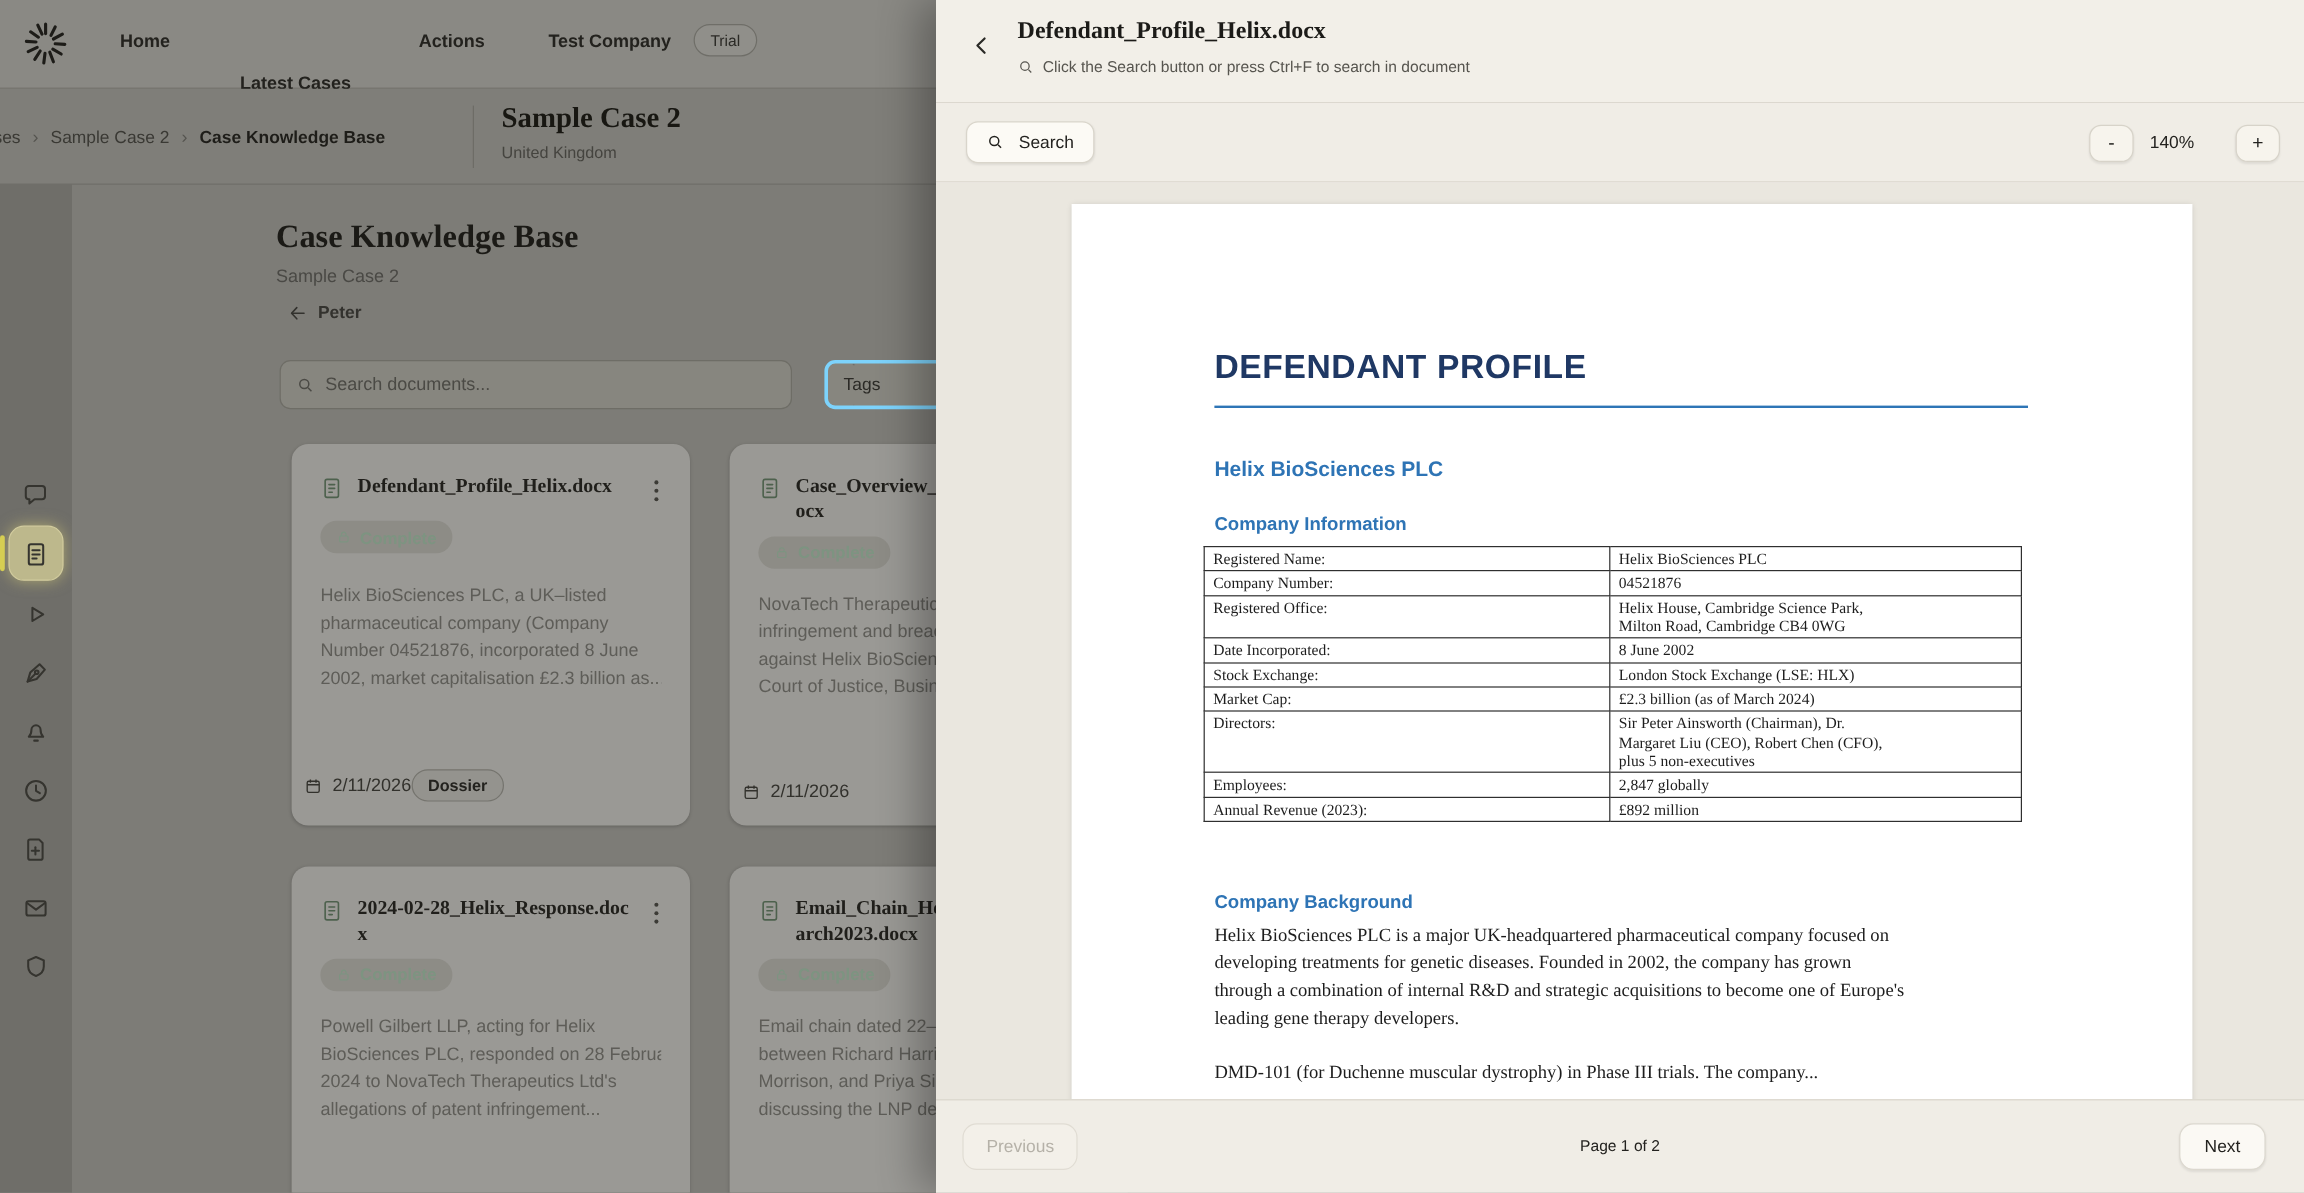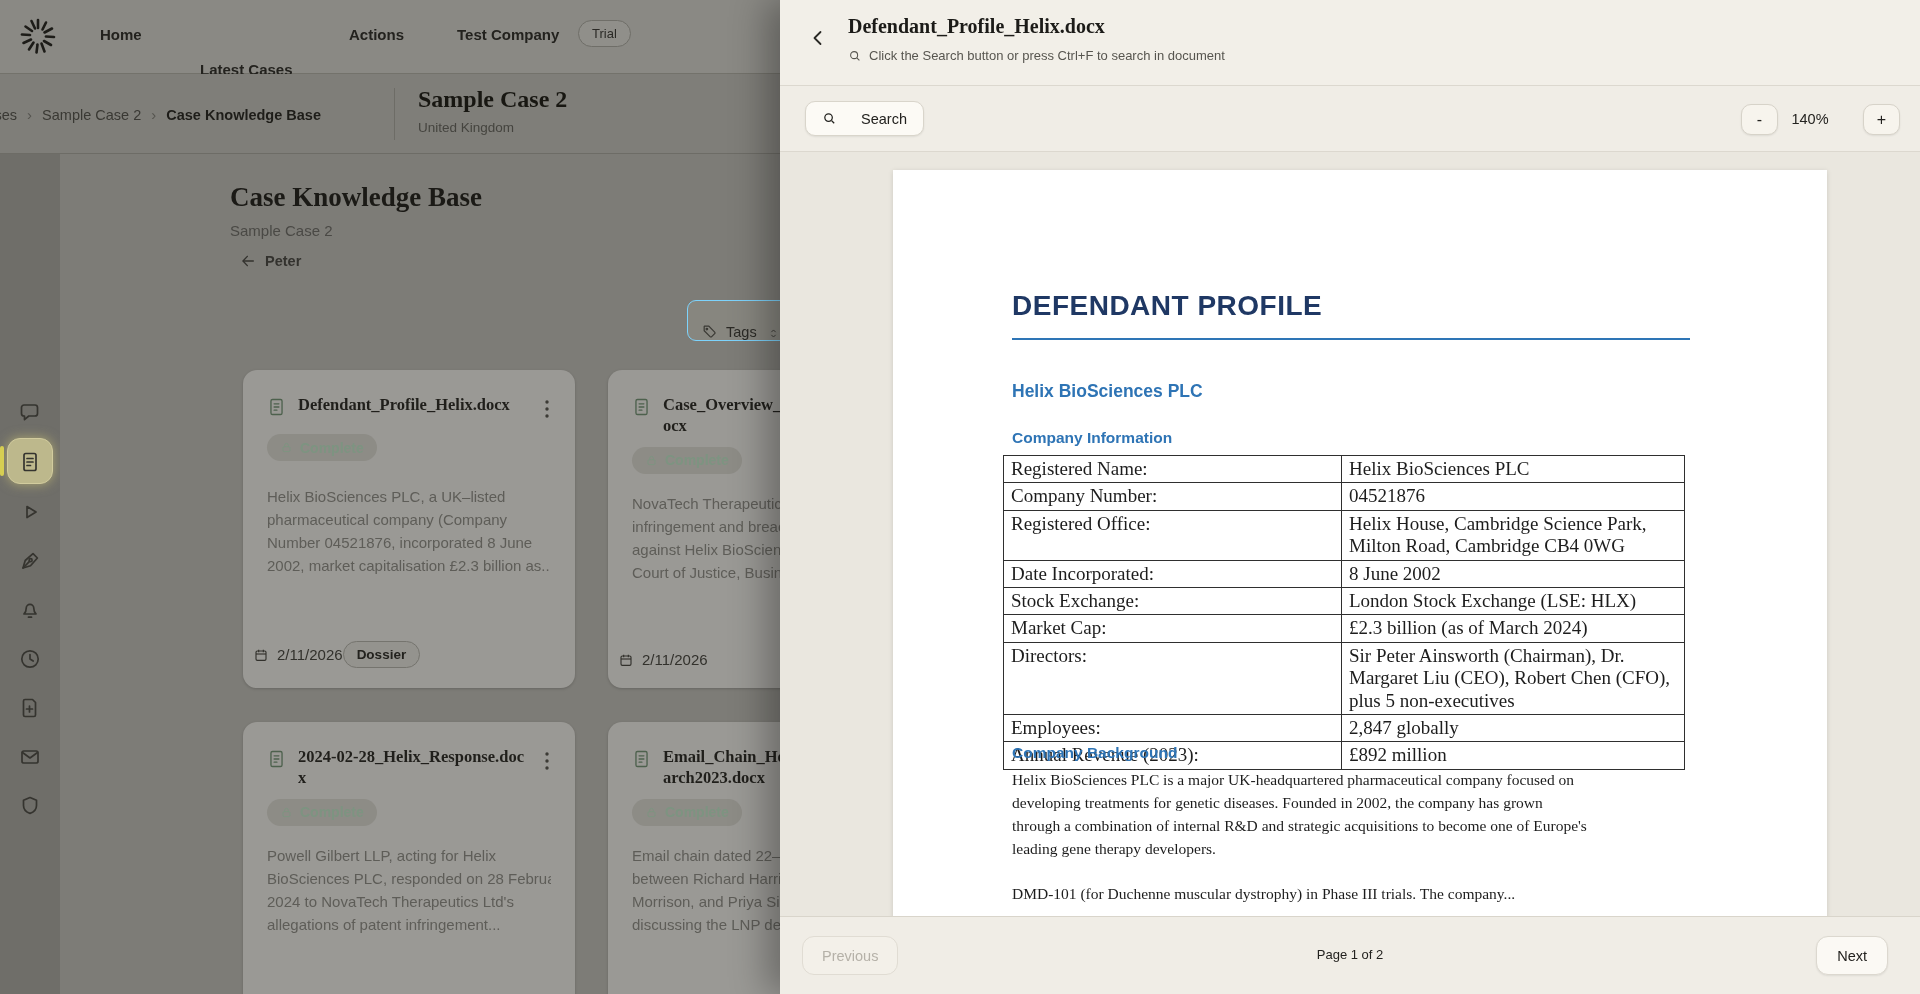--- a/index.html
+++ b/index.html
@@ -44,22 +44,22 @@
              font-size:14.5px; font-weight:600; color:#33322e; cursor:pointer; }
   .kb-back svg { stroke:#33322e; fill:none; stroke-width:2; stroke-linecap:round; stroke-linejoin:round; width:16px; height:16px; }
 
   .search-box { position:absolute; left:173px; top:146px; width:427px; height:41px; border-radius:9px;
                 background:#87867f; border:1px solid #6e6d66; display:flex; align-items:center; padding:0 13px; gap:9px; }
   .search-box svg { stroke:#4b4a45; fill:none; stroke-width:2; width:16px; height:16px; }
   .search-box input { border:none; outline:none; background:transparent; font-size:15px; color:#2b2a26;
                       font-family:"Liberation Sans",sans-serif; width:100%; }
   .search-box input::placeholder { color:#4b4a45; }
   .tags-btn { position:absolute; left:627px; top:146px; width:130px; height:41px; border-radius:9px;
-              background:#87867f; border:1px solid #7dd3fc; display:flex; align-items:flex-end; padding:0 13px; gap:8px;
-              font-size:14.5px; color:#2b2a26; cursor:pointer; }
+              background:#87867f; border:3px solid #7dd3fc; display:flex; align-items:flex-start; padding:0 13px; gap:8px;
+              font-size:14.5px; color:#2b2a26; cursor:pointer;flex-direction:column; }
   .tags-btn svg { stroke:#3a3934; fill:none; stroke-width:1.7; width:17px; height:17px; }
 
   .card { position:absolute; width:332px; height:318px; border-radius:14px; background:#9a9995;
           box-shadow:0 1px 3px rgba(0,0,0,.18); padding:24px; cursor:pointer; }
   .card-1 { left:183px; top:216px; } .card-2 { left:548px; top:216px; }
   .card-3 { left:183px; top:568px; height:330px; } .card-4 { left:548px; top:568px; height:330px; }
   .card-head { display:flex; gap:12px; }
   .card-head svg { flex:0 0 auto; width:19px; height:22px; stroke:#4d614d; fill:none; stroke-width:1.7;
                    stroke-linecap:round; stroke-linejoin:round; margin-top:2px; }
   .card-title { font-family:"Liberation Serif",serif; font-weight:700; font-size:16.5px; line-height:1.3;
@@ -87,42 +87,42 @@
   .panel-title { position:absolute; left:68px; top:15px; font-family:"Liberation Serif",serif;
                  font-size:20px; font-weight:600; color:#1c1b18; }
   .panel-hint { position:absolute; left:68px; top:48px; display:flex; align-items:center; gap:7px;
                 font-size:13px; color:#57554f; }
   .panel-hint svg { stroke:#57554f; fill:none; stroke-width:1.8; width:14px; height:14px; }
 
   .panel-toolbar { position:absolute; left:0; top:86px; width:100%; height:66px; background:#f0ede6;
                    border-bottom:1px solid #dcd8cf; }
   .search-btn { position:absolute; left:25px; top:15px; height:35px; padding:0 16px; border-radius:10px;
                 background:#fcfaf5; border:1px solid #d9d5cb; box-shadow:0 1px 2px rgba(0,0,0,.08);
-                display:flex; align-items:center; gap:24px; font-size:14.5px; color:#23221f; cursor:pointer; }
+                display:flex; align-items:center; gap:12px; font-size:14.5px; color:#23221f; cursor:pointer; }
   .search-btn svg { stroke:#23221f; fill:none; stroke-width:2; width:15px; height:15px; }
   .zoom-btn { position:absolute; top:18px; width:37px; height:31px; border-radius:10px; background:#f7f4ed;
               border:1px solid #d7d3c9; box-shadow:0 1px 2px rgba(0,0,0,.08); font-size:16px; color:#23221f;
               display:flex; align-items:center; justify-content:center; cursor:pointer;
               font-family:"Liberation Sans",sans-serif; }
   .zoom-out { right:142px; } .zoom-in { right:20px; }
   .zoom-level { position:absolute; right:84px; top:25px; width:52px; text-align:center; font-size:14.5px; color:#23221f; }
 
   .panel-viewer { position:absolute; left:0; top:152px; width:100%; height:764px; background:#eae7df; overflow:hidden; }
   .doc-page { position:absolute; left:113px; top:18px; width:934px; height:1200px; background:#ffffff;
               box-shadow:0 1px 5px rgba(0,0,0,.13); }
 
   .doc-title { position:absolute; left:119px; top:120px; font-size:28px; font-weight:600; letter-spacing:.5px;
                color:#1f3864; font-family:"Liberation Sans",sans-serif; }
   .doc-rule { position:absolute; left:119px; top:168px; width:678px; height:2px; background:#2e75b6; }
   .doc-h1 { position:absolute; left:119px; top:211px; font-size:17.5px; font-weight:700; color:#2e74b5; }
   .doc-h2 { position:absolute; left:119px; font-size:15.5px; font-weight:700; color:#2e74b5; }
   .doc-h2-info { top:259px; } .doc-h2-bg { top:574px; }
 
   .doc-table { position:absolute; left:110px; top:285px; width:682px; border-collapse:collapse; }
-  .doc-table td { border:1px solid #2f2f2f; font-family:"Liberation Serif",serif; font-size:19px;
+  .doc-table td { border:1px solid #2f2f2f; font-family:"Liberation Serif",serif; font-size:13px;
                   line-height:1.18; padding:2px 7px; color:#1d1d1d; vertical-align:top; white-space:pre-line; }
   .doc-table td.c1 { width:338px; }
 
   .doc-para { position:absolute; left:119px; font-family:"Liberation Serif",serif; font-size:15.5px;
               line-height:23px; color:#1d1d1d; }
   .doc-para div { white-space:nowrap; }
   .para-1 { top:598px; } .para-2 { top:712px; }
 
   .panel-footer { position:absolute; left:0; top:916px; width:100%; height:78px; background:#f0ede6;
                   border-top:1px solid #d9d5cb; }
@@ -242,20 +242,27 @@
     <h1 class="kb-title">Case Knowledge Base</h1>
     <div class="kb-subtitle">Sample Case 2</div>
     <div class="kb-back">
       <svg viewBox="0 0 24 24">
           <line x1="20" y1="12" x2="5" y2="12"></line>
           <polyline points="11,5 4.5,12 11,19"></polyline>
         </svg>
       <span>Peter</span>
     </div>
 
+    <div class="search-box">
+      <svg viewBox="0 0 24 24">
+          <circle cx="10.5" cy="10.5" r="6"></circle>
+          <line x1="15.5" y1="15.5" x2="20" y2="20"></line>
+        </svg>
+      <input type="text" placeholder="Search documents..." style="">
+    </div>
     <div class="tags-btn">
       <svg viewBox="0 0 24 24">
           <path d="M4.5 5v6l8.3 8.3a1.6 1.6 0 0 0 2.3 0l4.2-4.2a1.6 1.6 0 0 0 0-2.3L11 4.5H5z"></path>
           <circle cx="8.3" cy="8.6" r="1.1"></circle>
         </svg>
       <span>Tags</span>
       <svg viewBox="0 0 24 24" style="width:13px;height:13px;margin-left:2px">
           <polyline points="8,9.5 12,5.5 16,9.5"></polyline>
           <polyline points="8,14.5 12,18.5 16,14.5"></polyline>
         </svg>

